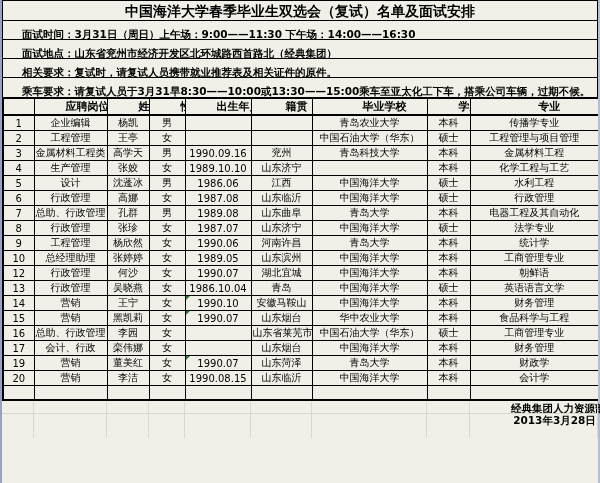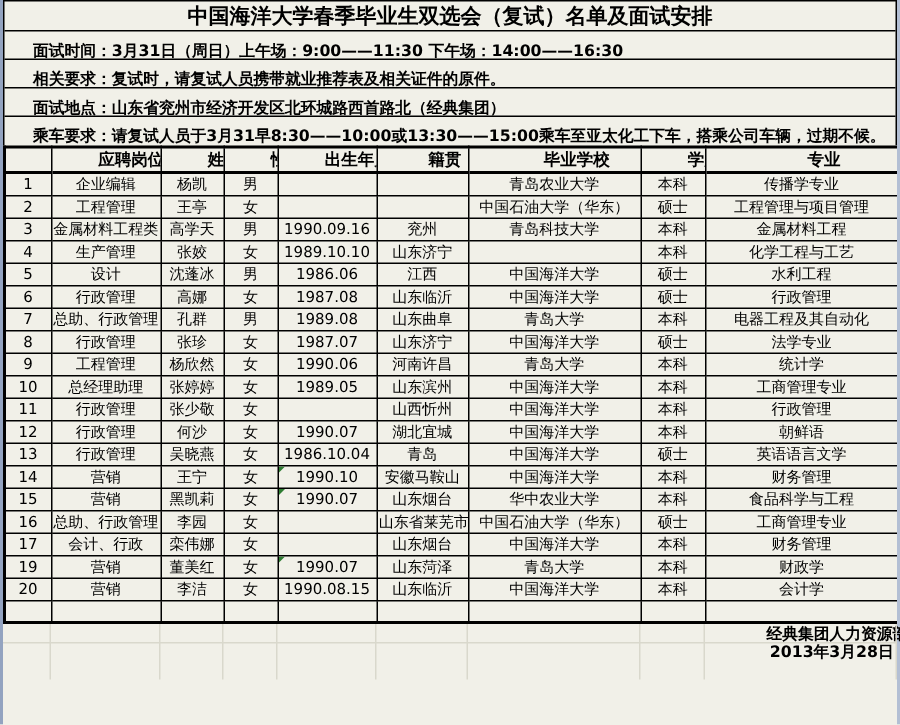--- a/index.html
+++ b/index.html
@@ -71,22 +71,22 @@
 </head>
 <body>
 
 <div class="edge edge-left"></div>
 <div class="edge edge-right"></div>
 
 <div class="topblock">
   <div class="title">中国海洋大学春季毕业生双选会（复试）名单及面试安排</div>
   <div>
       <div class="info">面试时间：3月31日（周日）上午场：9:00——11:30 下午场：14:00——16:30</div>
+      <div class="info">面试地点：山东省兖州市经济开发区北环城路西首路北（经典集团）</div>
       <div class="info">相关要求：复试时，请复试人员携带就业推荐表及相关证件的原件。</div>
-      <div class="info">面试地点：山东省兖州市经济开发区北环城路西首路北（经典集团）</div>
       <div class="info" style="border-bottom: none;">乘车要求：请复试人员于3月31早8:30——10:00或13:30——15:00乘车至亚太化工下车，搭乘公司车辆，过期不候。</div>
     </div>
 </div>
 
 <table class="roster">
   <colgroup>
     <col style="width:31px">
       <col style="width:73px">
       <col style="width:42px">
     <col style="width:36px">
@@ -214,31 +214,20 @@
         <td>总经理助理</td>
         <td>张婷婷</td>
         <td>女</td>
         <td>1989.05</td>
         <td>山东滨州</td>
         <td>中国海洋大学</td>
         <td>本科</td>
         <td>工商管理专业</td>
       </tr>
       <tr>
-        <td>11</td>
-        <td>行政管理</td>
-        <td>张少敬</td>
-        <td>女</td>
-        <td></td>
-        <td>山西忻州</td>
-        <td>中国海洋大学</td>
-        <td>本科</td>
-        <td>行政管理</td>
-      </tr>
-      <tr>
         <td>12</td>
         <td>行政管理</td>
         <td>何沙</td>
         <td>女</td>
         <td>1990.07</td>
         <td>湖北宜城</td>
         <td>中国海洋大学</td>
         <td>本科</td>
         <td>朝鲜语</td>
       </tr>

